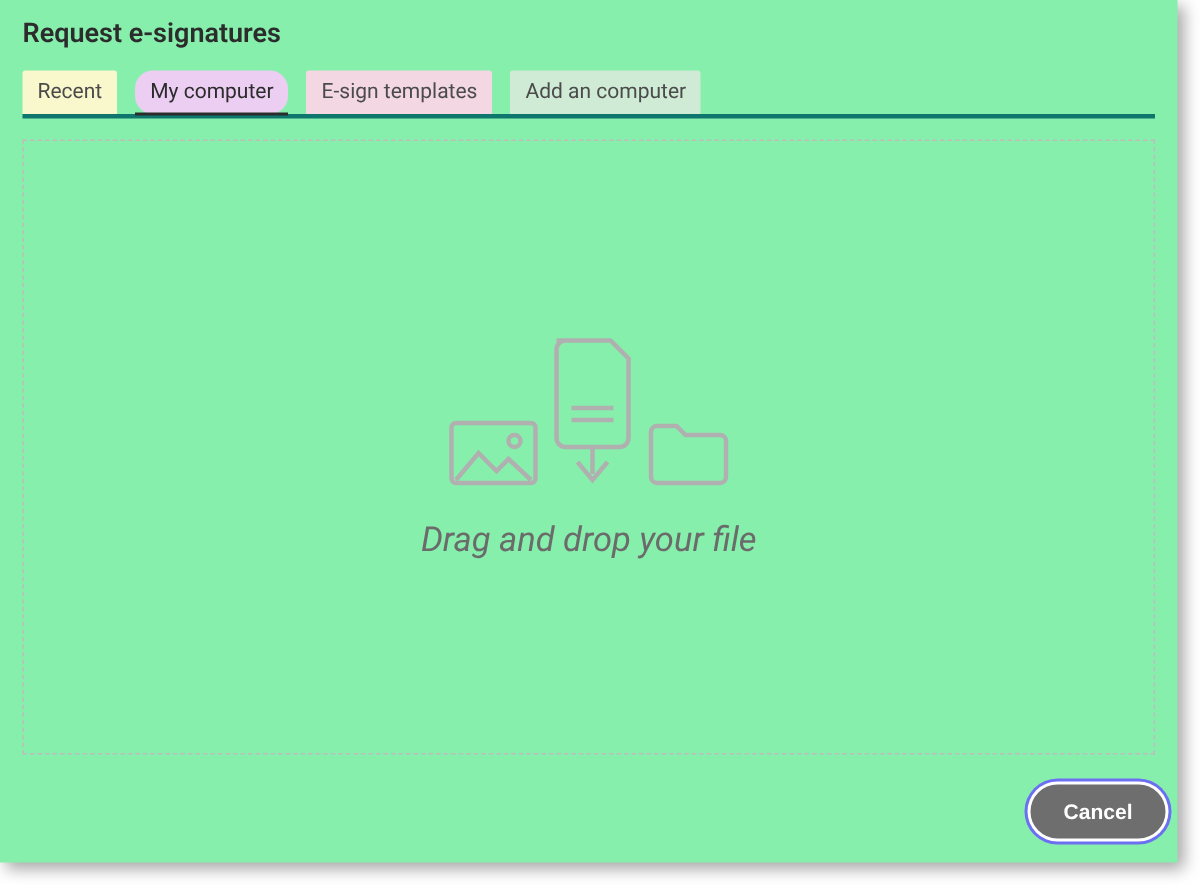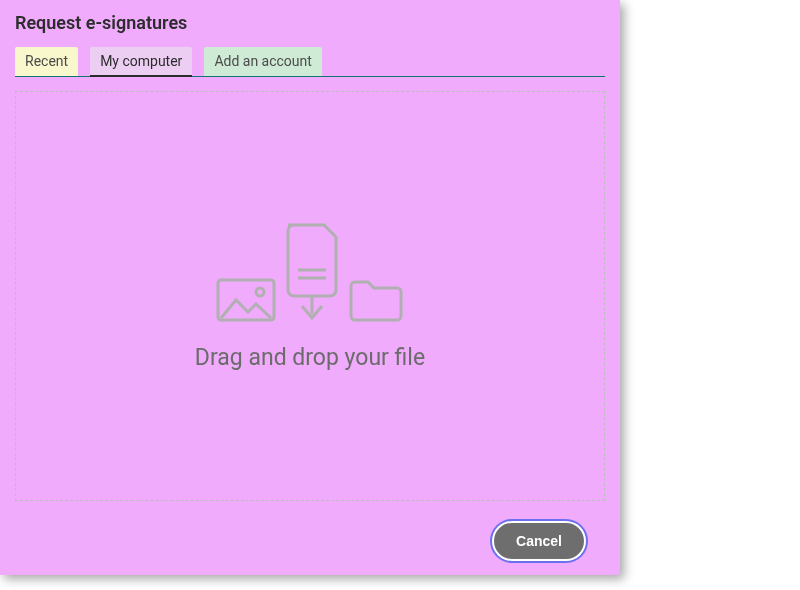--- a/index.html
+++ b/index.html
@@ -9,36 +9,36 @@
     }
     body {
       font-family: -apple-system, BlinkMacSystemFont, 'Segoe UI', Roboto, Arial, sans-serif;
       background: #fff;
       width: 800px;
       height: 590px;
       position: relative;
     }
     .container {
       padding: 12px 15px 15px 15px;
-      background: #f0abfc;
+      background: #86efac;
       box-shadow: 4px 4px 10px rgba(0,0,0,0.35);
-      width: 620px;
+      width: 785px;
       height: 575px;
       position: relative;
     }
     .title {
       font-size: 18px;
       font-weight: 600;
       color: #2c2c2c;
       margin-bottom: 14px;
     }
     .tabs {
       display: flex;
       gap: 12px;
-      border-bottom: 1px solid #0f766e;
+      border-bottom: 3px solid #0f766e;
       margin-bottom: 14px;
     }
     .tab {
       padding: 6px 10px 7px 10px;
       font-size: 14px;
       color: #4b4b4b;
       cursor: pointer;
       position: relative;
       border-radius: 2px 2px 0 0;
     }
@@ -49,31 +49,32 @@
       content: '';
       position: absolute;
       left: 0;
       right: 0;
       bottom: -1px;
       height: 2px;
       background: #2c2c2c;
     }
     .tab-recent { background: #f9f7cc; }
     .tab-documents { background: #ccf1ee; }
-    .tab-my-computer { background: #eccef3; }
+    .tab-my-computer { background: #eccef3; border-radius: 12px; }
     .tab-esign { background: #f3d7e2; }
     .tab-add-account { background: #cfebd6; }
     .dropzone {
       border: 1px dashed #bdbdbd;
       height: 410px;
       display: flex;
       flex-direction: column;
       align-items: center;
       justify-content: center;
       gap: 12px;
+      font-style: italic;
     }
     .icon-group {
       display: flex;
       align-items: flex-end;
       gap: 6px;
     }
     .drop-heading {
       font-size: 23px;
       color: #6b6b6b;
       font-weight: 400;
@@ -81,21 +82,21 @@
     }
     .drop-link {
       font-size: 14px;
       color: #5759d6;
       cursor: pointer;
       text-decoration: none;
     }
     .footer {
       position: absolute;
       bottom: 16px;
-      right: 36px;
+      right: 8px;
       display: flex;
       gap: 10px;
       align-items: flex-end;
     }
     .btn {
       padding: 8px 20px;
       border-radius: 20px;
       font-size: 14px;
       font-weight: 600;
       cursor: pointer;
@@ -115,21 +116,22 @@
   </style>
 </head>
 <body>
 
 <div class="container">
   <h1 class="title">Request e-signatures</h1>
 
   <div class="tabs">
     <div class="tab tab-recent">Recent</div>
     <div class="tab tab-my-computer active">My computer</div>
-    <div class="tab tab-add-account">Add an account</div>
+    <div class="tab tab-esign">E-sign templates</div>
+    <div class="tab tab-add-account">Add an computer</div>
   </div>
 
   <div class="dropzone">
     <div class="icon-group">
       <span>
         <svg width="60" height="44" viewBox="0 0 60 44" fill="none">
           <rect x="2" y="2" width="56" height="40" rx="3" stroke="#b0b0b0" stroke-width="3"></rect>
           <circle cx="44" cy="14" r="4" stroke="#b0b0b0" stroke-width="3"></circle>
           <path d="M5 40 L20 22 L32 34 L40 26 L55 40" stroke="#b0b0b0" stroke-width="3" fill="none"></path>
         </svg>

